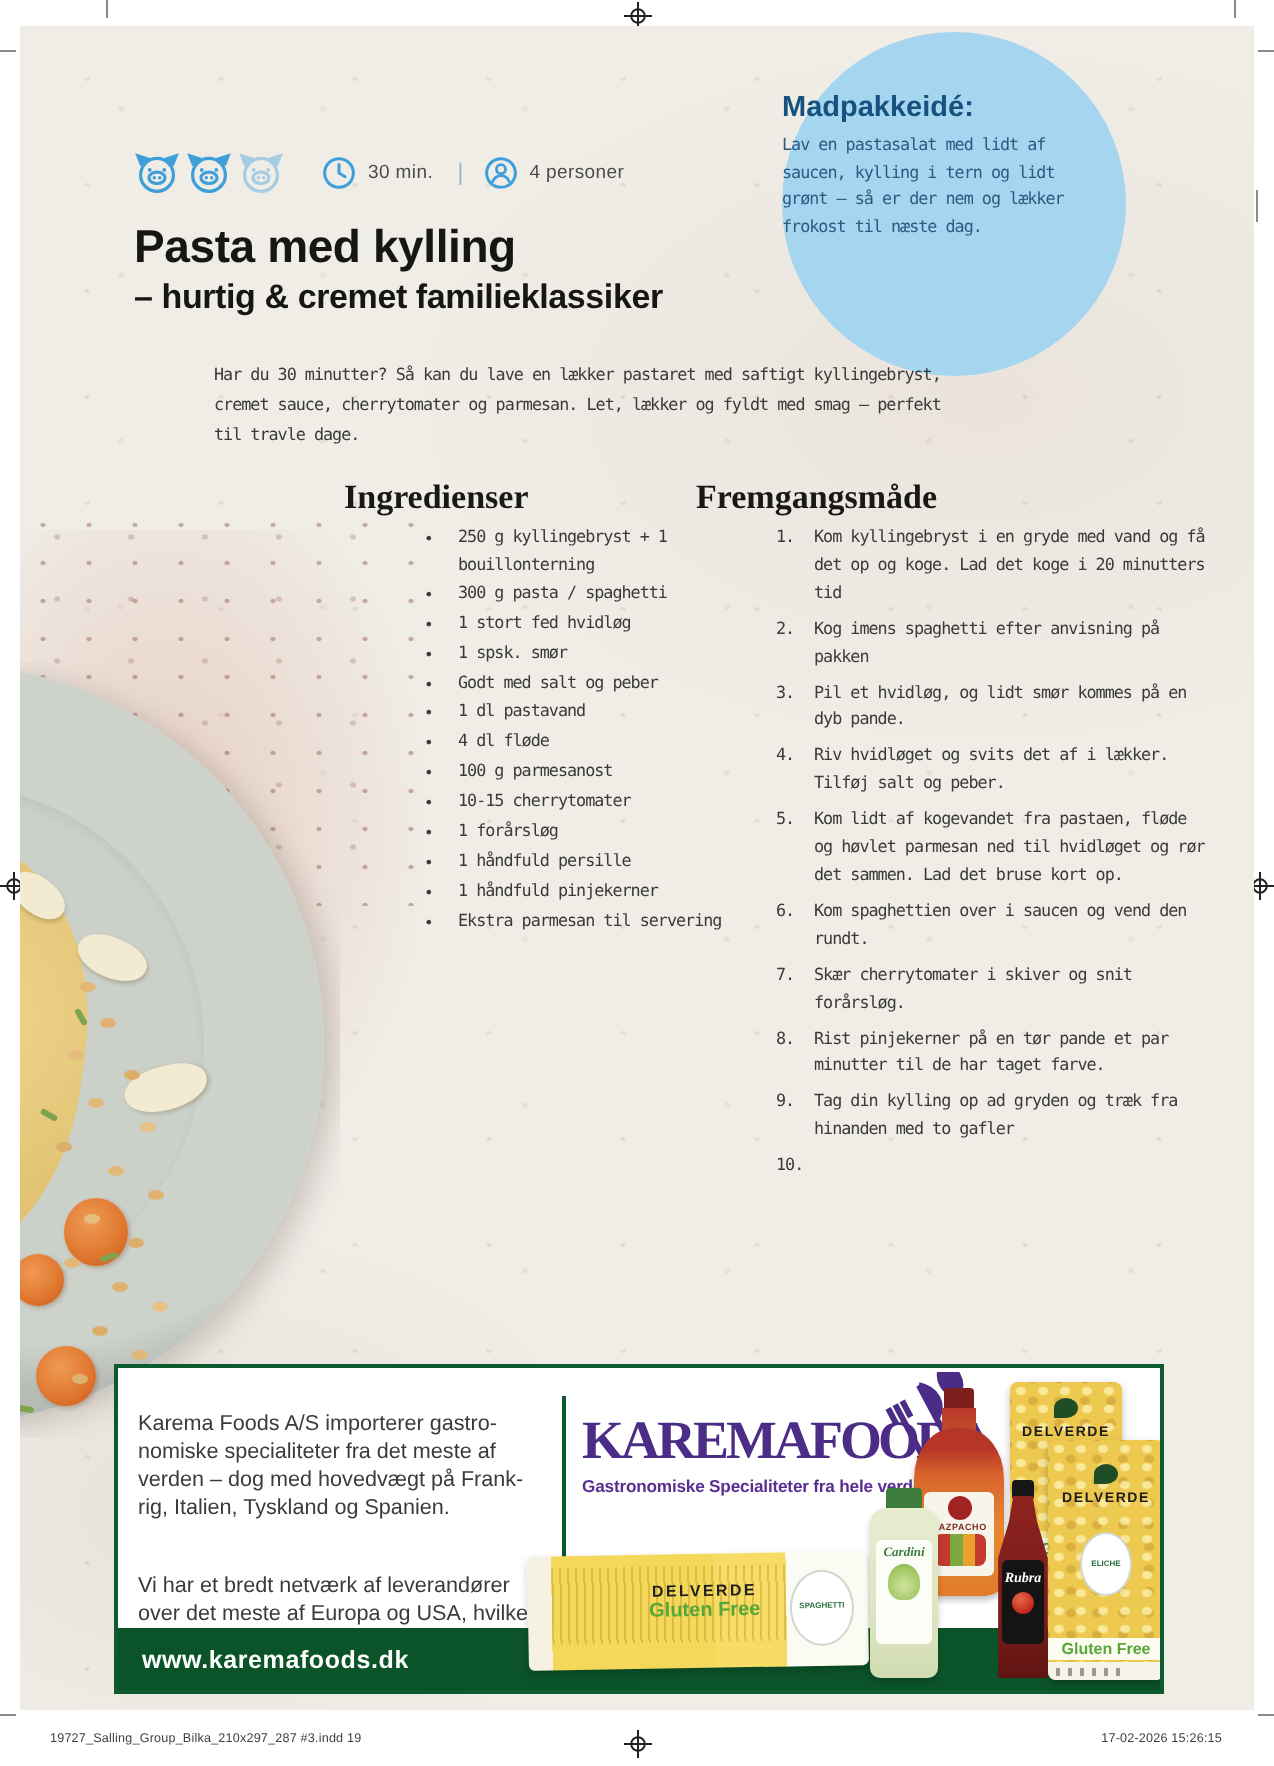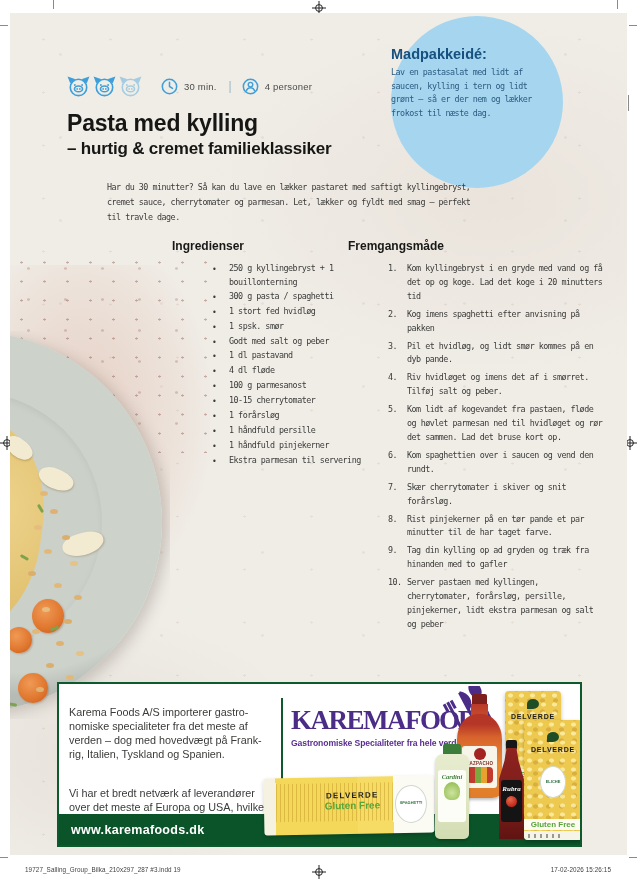--- a/index.html
+++ b/index.html
@@ -41,21 +41,21 @@
   .mono{font-family:"DejaVu Sans Mono",monospace;font-size:8.4px;letter-spacing:-.5px;
         color:#3a3a38;margin-left:40px;}
   .intro{position:absolute;left:57px;top:167px;line-height:15px;white-space:pre-line;}
   
   .bubble{position:absolute;left:381px;top:3px;width:172px;height:172px;border-radius:50%;
           background:#a5d5ef;text-align:left;}
   .bubble h3{margin:30px 0 4px;font-size:14.5px;font-weight:bold;color:#17517f;}
   .bubble p{margin:0;line-height:13.5px;white-space:pre-line;color:#2b5b80;
             font-family:"DejaVu Sans Mono",monospace;font-size:8.4px;letter-spacing:-.5px;}
   
-  .col-head{position:absolute;font-size:12px;font-weight:bold;color:#181816;}
+  .col-head{position:absolute;font-size:17px;font-weight:bold;color:#181816;font-family:Liberation Serif, serif;}
   #ing-head{left:162px;top:226px;}
   #met-head{left:338px;top:226px;}
   #ing-list{position:absolute;left:162px;top:249px;width:160px;}
   .ing-row{display:flex;line-height:13.9px;}
   .ing-row .bullet{width:17px;flex:none;font-size:8px;color:#3a3a38;padding-top:1px;}
   .ing-row .ing-text{width:138px;}
   #step-list{position:absolute;left:338px;top:249px;width:218px;}
   .step-row{display:flex;line-height:13.9px;margin-bottom:4px;}
   .step-row .step-num{width:19px;flex:none;}
   .step-row .step-text{width:196px;}
@@ -334,21 +334,21 @@
         <div class="step-row">
           <span class="step-num">2.</span>
           <span class="step-text">Kog imens spaghetti efter anvisning på pakken</span>
         </div>
         <div class="step-row">
           <span class="step-num">3.</span>
           <span class="step-text">Pil et hvidløg, og lidt smør kommes på en dyb pande.</span>
         </div>
         <div class="step-row">
           <span class="step-num">4.</span>
-          <span class="step-text">Riv hvidløget og imens det af i smørret. Tilføj salt og peber.</span>
+          <span class="step-text">Riv hvidløget og svits det af i lækker. Tilføj salt og peber.</span>
         </div>
         <div class="step-row">
           <span class="step-num">5.</span>
           <span class="step-text">Kom lidt af kogevandet fra pastaen, fløde og høvlet parmesan ned til hvidløget og rør det sammen. Lad det bruse kort op.</span>
         </div>
         <div class="step-row">
           <span class="step-num">6.</span>
           <span class="step-text">Kom spaghettien over i saucen og vend den rundt.</span>
         </div>
         <div class="step-row">
@@ -358,21 +358,20 @@
         <div class="step-row">
           <span class="step-num">8.</span>
           <span class="step-text">Rist pinjekerner på en tør pande et par minutter til de har taget farve.</span>
         </div>
         <div class="step-row">
           <span class="step-num">9.</span>
           <span class="step-text">Tag din kylling op ad gryden og træk fra hinanden med to gafler</span>
         </div>
         <div class="step-row">
           <span class="step-num">10.</span>
-          <span class="step-text">Server pastaen med kyllingen, cherrytomater, forårsløg, persille, pinjekerner, lidt ekstra parmesan og salt og peber</span>
         </div>
       </div>
 
     <div class="photo">
       <div class="plate-outer"></div>
       <div class="plate-well"></div>
       <div class="pasta-blob"></div>
       <div class="chicken" style="left:28px;top:138px;width:36px;height:20px;transform:rotate(24deg);"></div>
       <div class="chicken" style="left:52px;top:202px;width:42px;height:22px;transform:rotate(-14deg);"></div>
       <div class="chicken" style="left:-6px;top:108px;width:30px;height:18px;transform:rotate(40deg);"></div>

